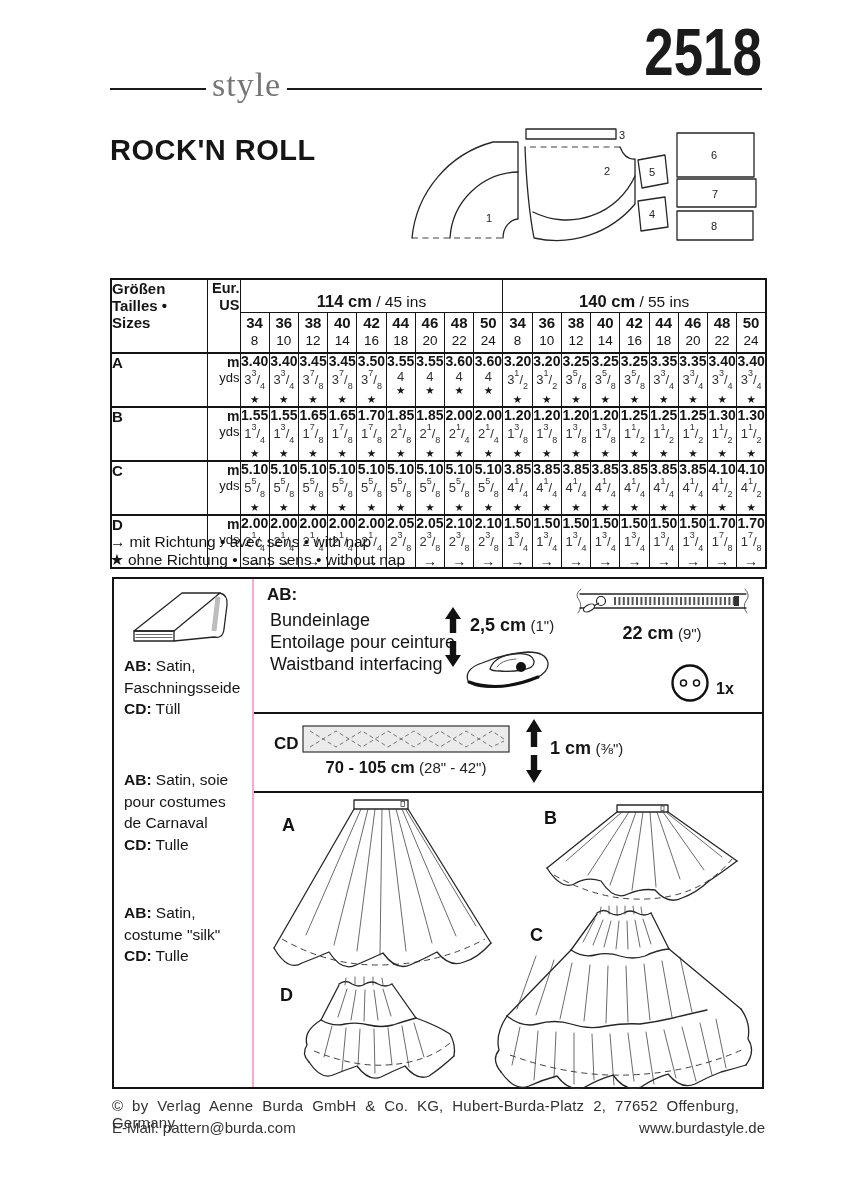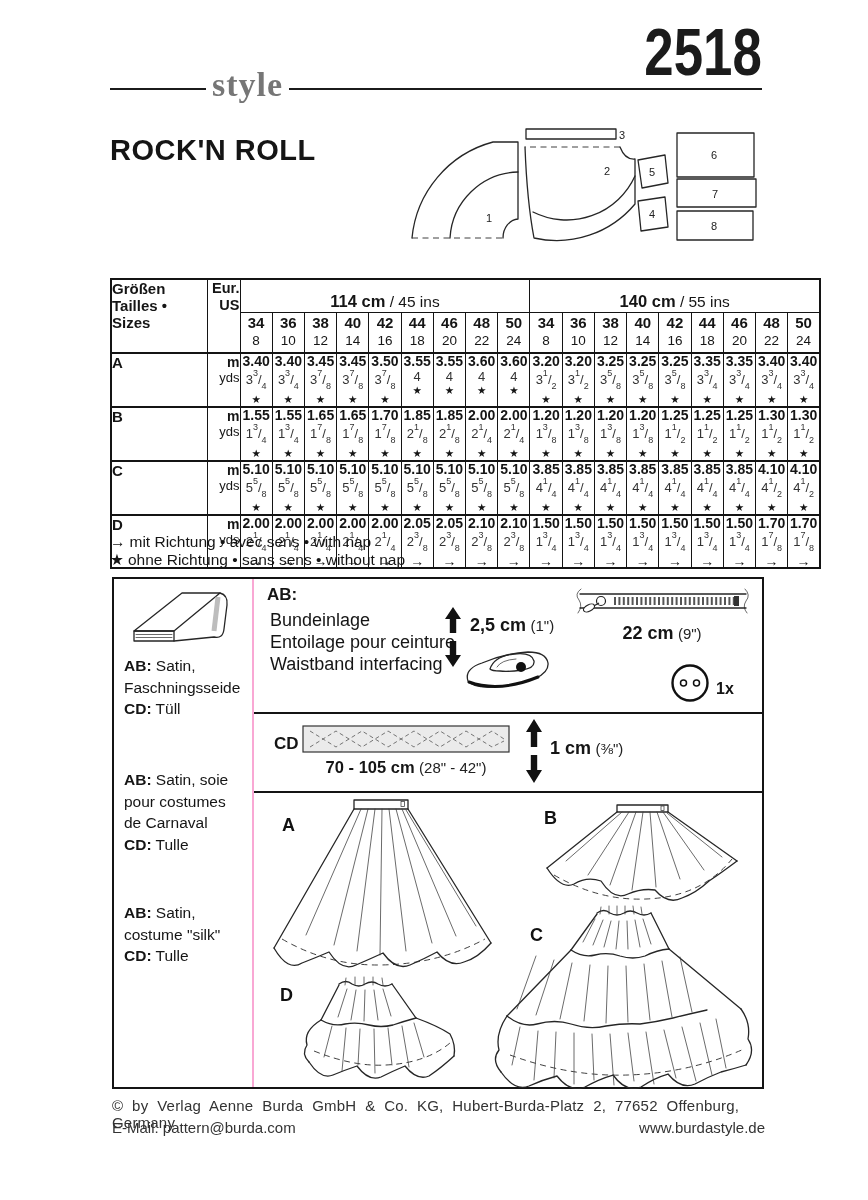--- a/index.html
+++ b/index.html
@@ -3,36 +3,36 @@
 <meta charset="utf-8">
 <style>
   html,body{margin:0;padding:0;background:#e9e9e9;}
   .page{position:relative;width:868px;height:1200px;background:#ffffff;margin:0 auto;
         font-family:"Liberation Sans","DejaVu Sans",sans-serif;color:#151515;overflow:hidden;}
   
   .brand-main{position:absolute;left:102px;top:10px;font-size:68px;font-weight:bold;
               letter-spacing:-3px;color:#1b1b1b;}
   .brand-rule{position:absolute;left:110px;top:88px;width:652px;height:2px;background:#1b1b1b;}
   .brand-sub{position:absolute;left:206px;top:58px;font-family:"Liberation Serif","DejaVu Serif",serif;
-             font-weight:bold;font-size:34px;color:#767676;letter-spacing:1px;background:#fff;
+             font-weight:normal;font-size:34px;color:#767676;letter-spacing:1px;background:#fff;
              padding:8px 6px;z-index:2;}
   .pattern-number{position:absolute;right:106px;top:14px;font-size:66px;font-weight:700;
                   transform:scaleX(0.8);transform-origin:right top;color:#1b1b1b;}
   .page-title{position:absolute;left:110px;top:134px;font-size:29px;font-weight:bold;letter-spacing:0.5px;}
   
   svg{display:block;}
   .ln{fill:none;stroke:#262626;stroke-width:1.3;stroke-linejoin:round;stroke-linecap:round;}
   .thin{fill:none;stroke:#3a3a3a;stroke-width:0.75;stroke-linecap:round;}
   .dsh{fill:none;stroke:#2a2a2a;stroke-width:0.9;stroke-dasharray:6 4.5;}
   .piece-label{font-size:11px;fill:#222;font-family:"Liberation Sans",sans-serif;}
   .view-label{font-size:18px;font-weight:bold;fill:#111;font-family:"Liberation Sans",sans-serif;}
   .pieces-svg{position:absolute;left:398px;top:116px;}
   
   .size-table-wrap{position:absolute;left:110px;top:278px;}
-  table.sizes{border-collapse:collapse;table-layout:fixed;width:711px;border:2px solid #141414;}
+  table.sizes{border-collapse:collapse;table-layout:fixed;width:657px;border:2px solid #141414;}
   table.sizes td{border:1px solid #141414;padding:0;vertical-align:top;overflow:hidden;}
   td.thickL{border-left-width:2px;}
   tr.h1 td.grp{height:21px;text-align:center;font-size:15.5px;padding-top:11px;vertical-align:middle;}
   tr.h1 td.grp b{font-size:16.5px;}
   td.corner{vertical-align:bottom;padding:0 0 2px 5px;font-weight:bold;font-size:15px;line-height:17px;}
   td.unitHead{vertical-align:bottom;text-align:right;padding:0 4px 2px 0;font-weight:bold;
               font-size:14.5px;line-height:17px;}
   tr.h2 td{height:37px;text-align:center;font-size:13.5px;line-height:16.5px;padding-top:2px;}
   tr.h2 td b{font-size:15px;}
   tr.dr td{height:48px;border-top-width:2px;}

